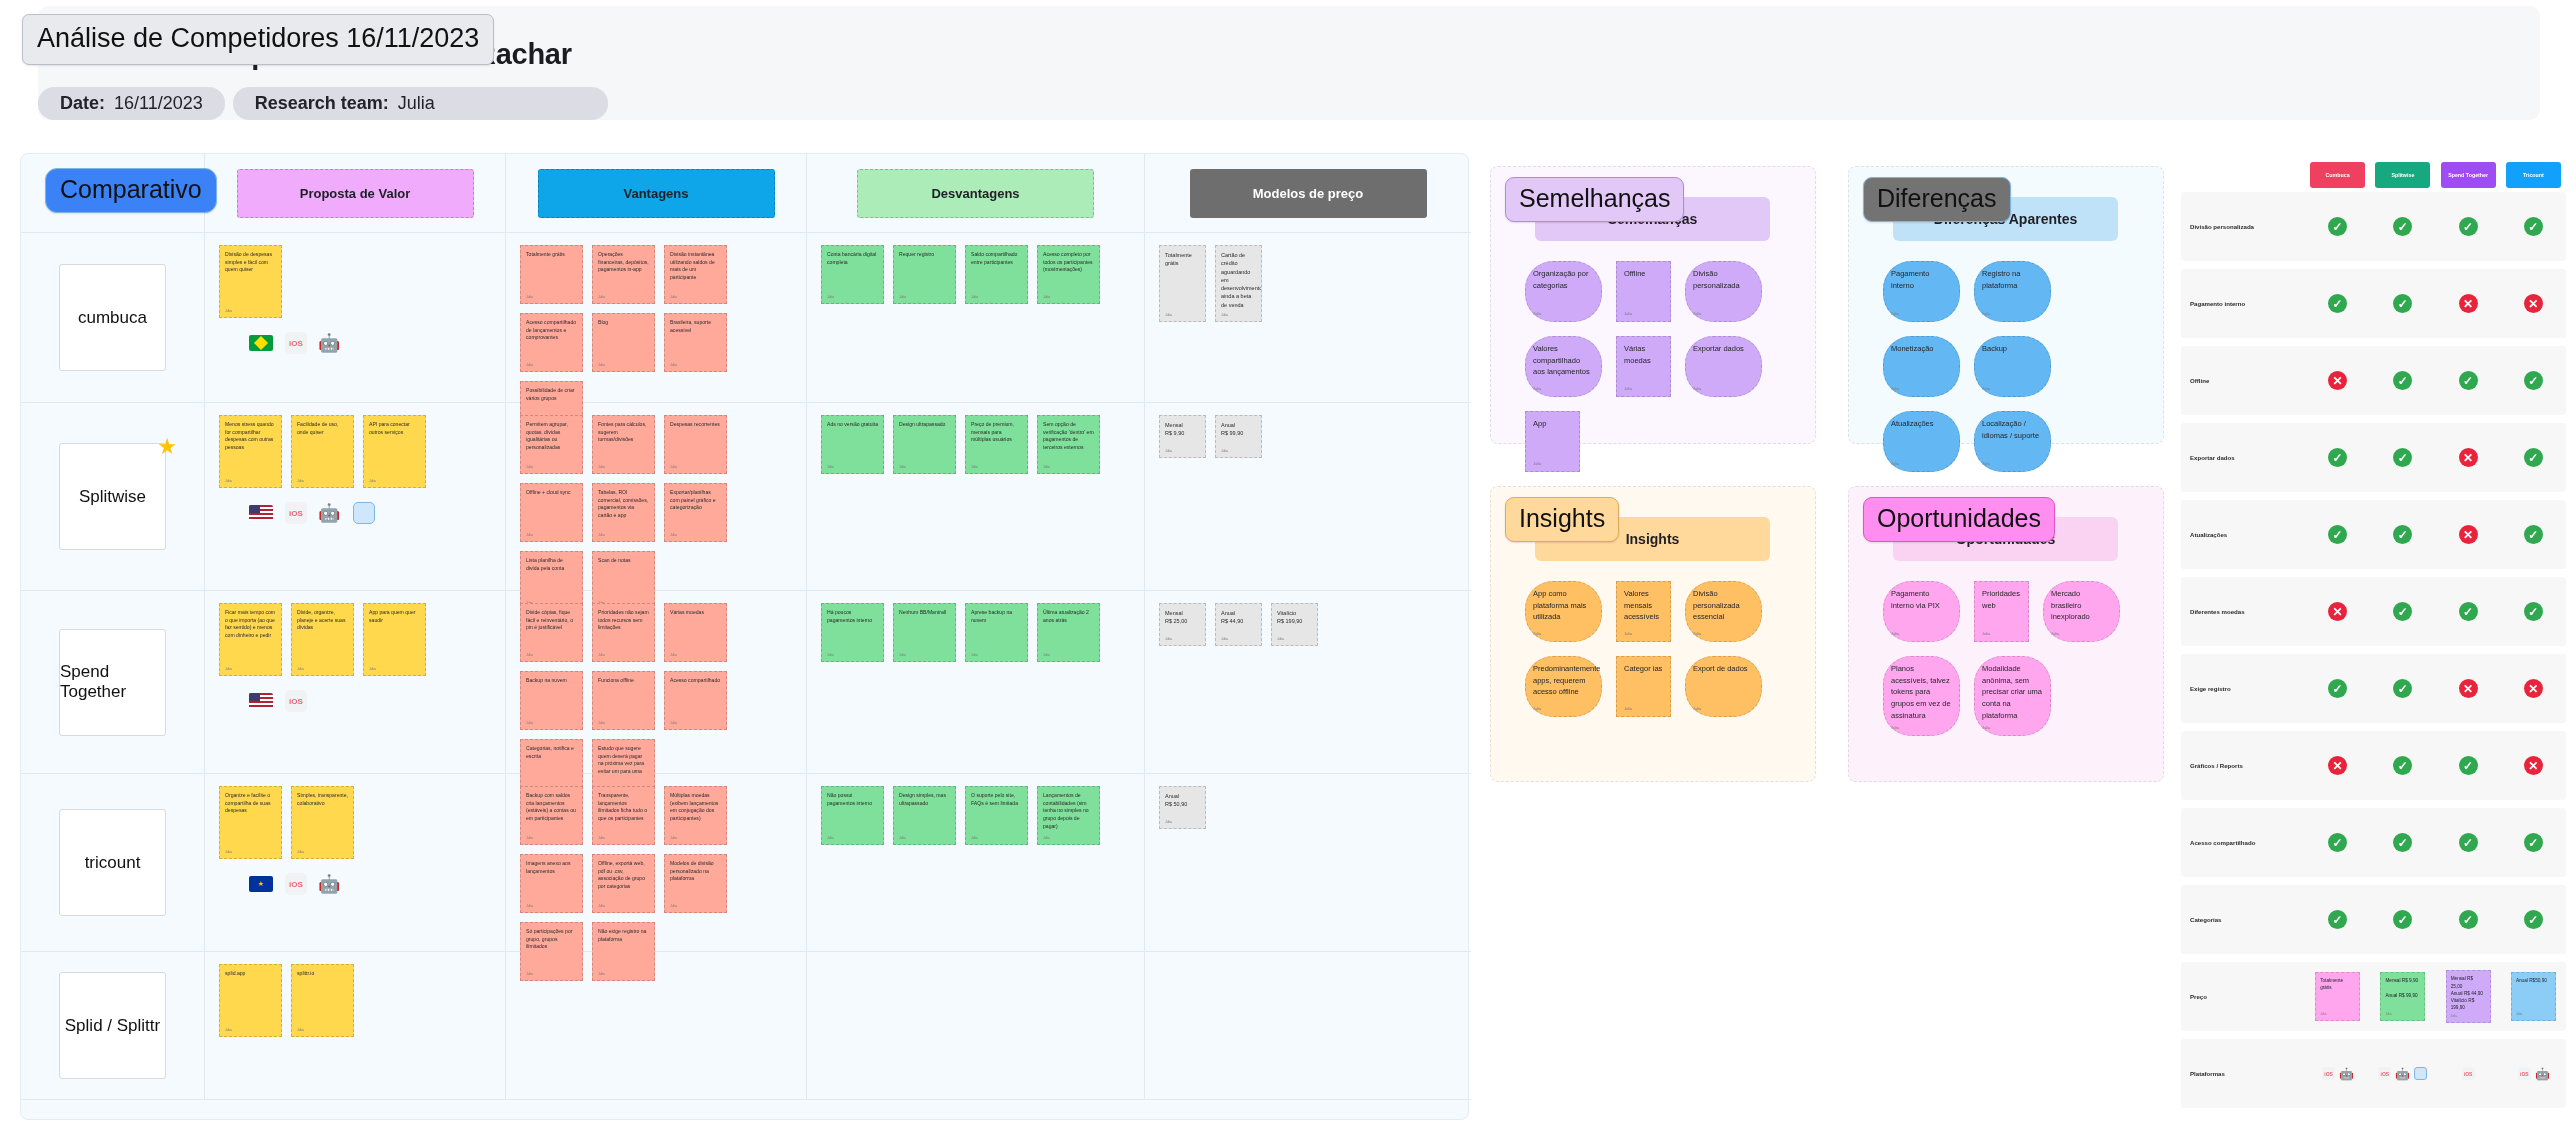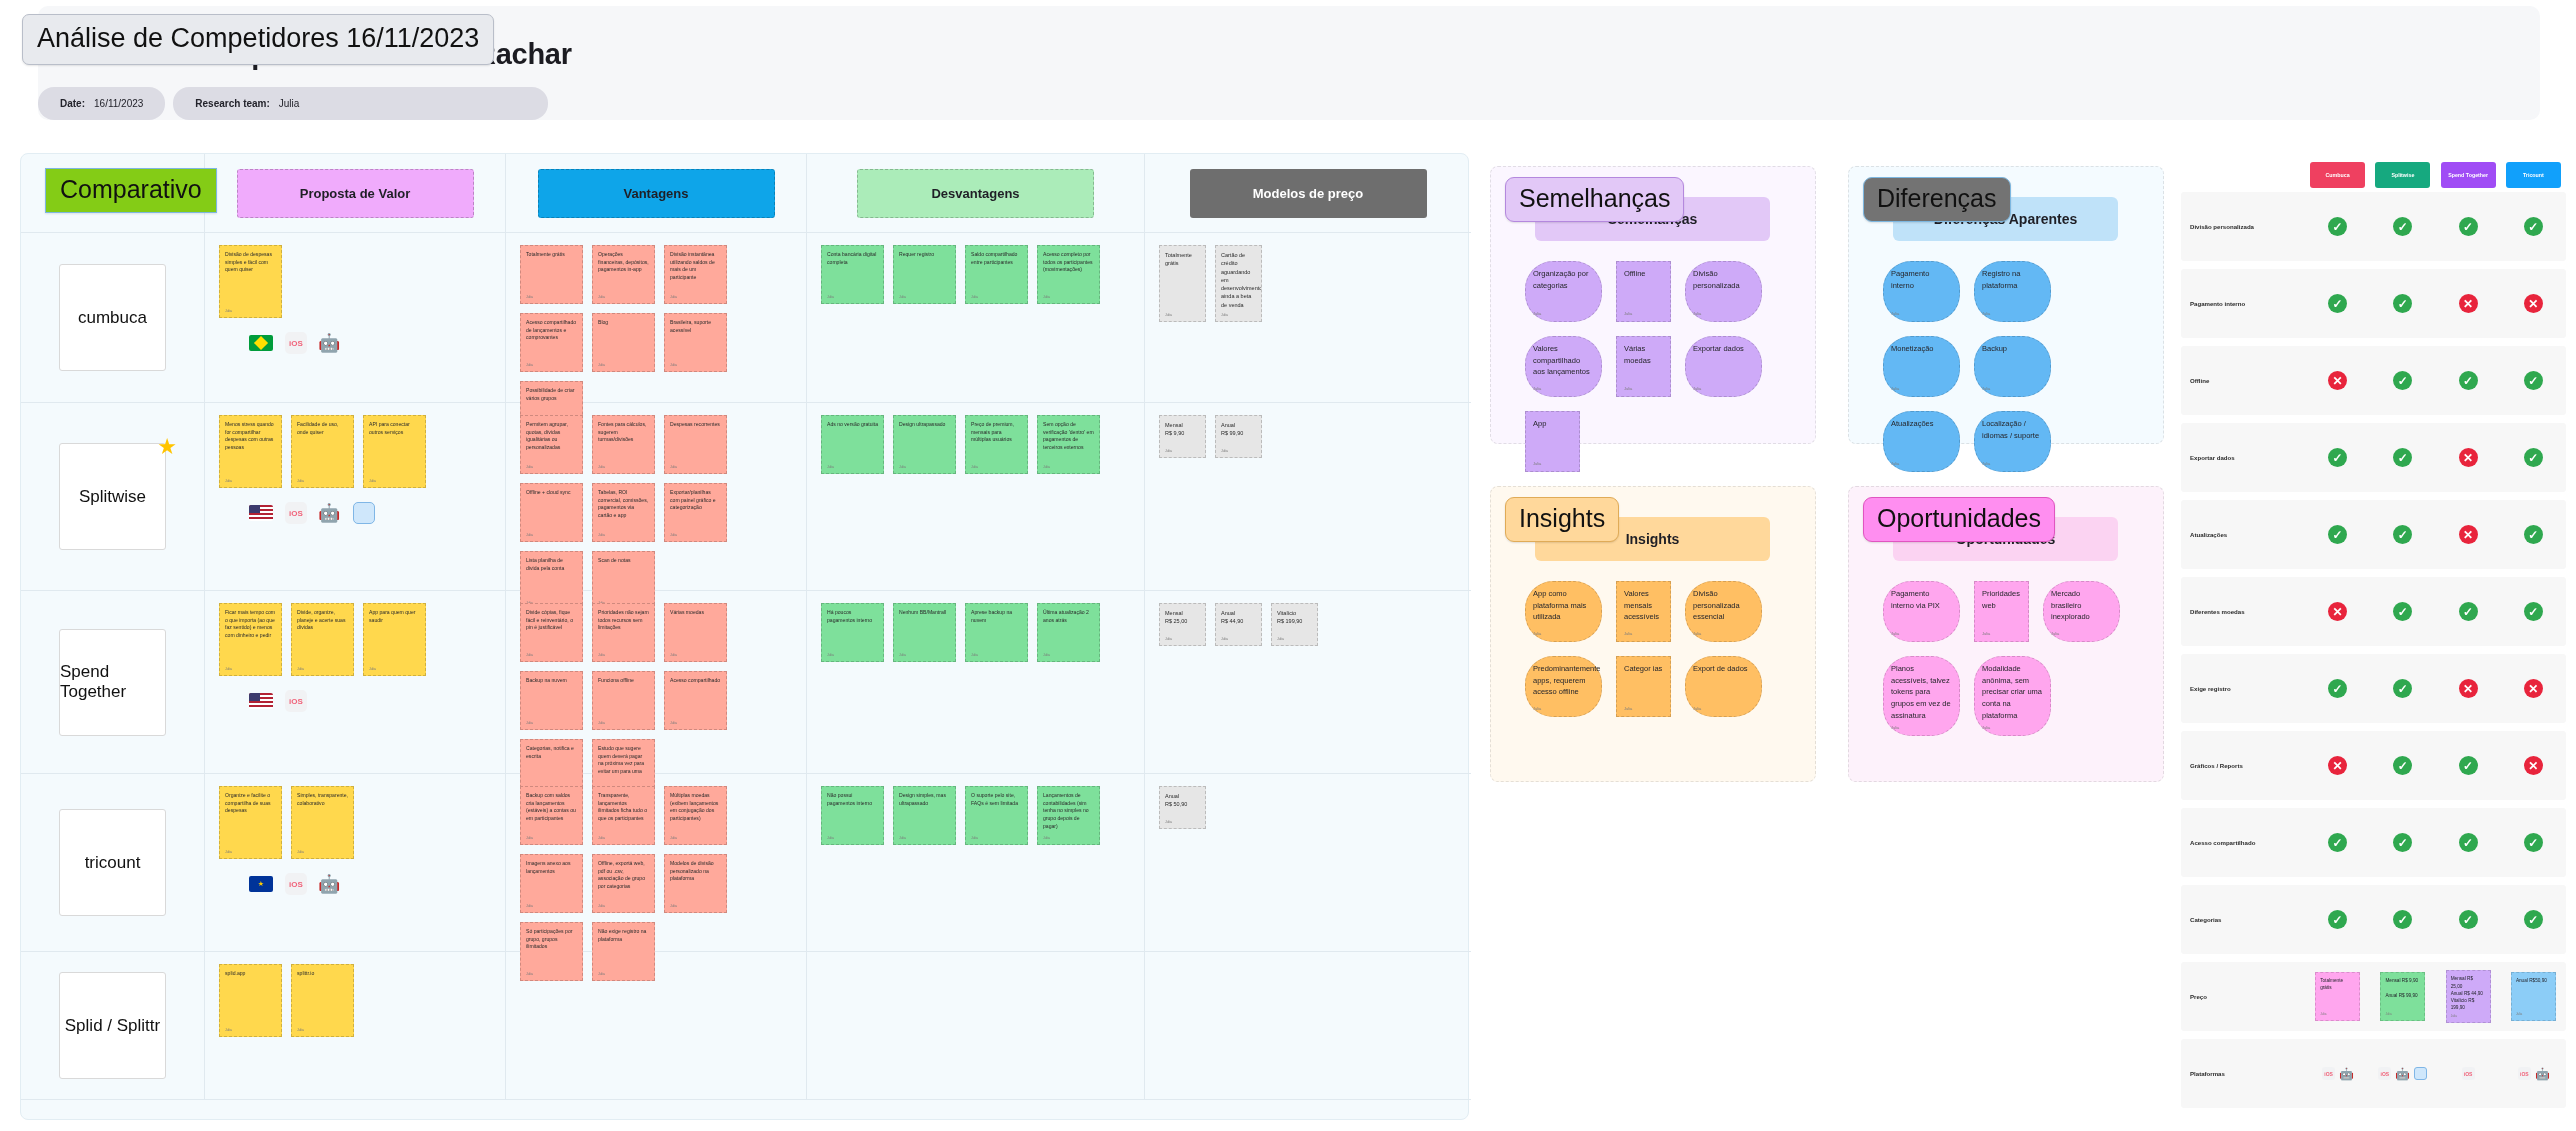--- a/index.html
+++ b/index.html
@@ -25,33 +25,33 @@
     position:absolute; left:22px; top:14px;
     background:#e8eaee; border:1px solid #b9bec9; border-radius:7px;
     padding:8px 14px 10px 14px;
     font-size:27px; color:#111; white-space:nowrap;
     box-shadow:0 1px 2px rgba(0,0,0,.10);
   }
   .meta-row{ position:absolute; left:38px; top:87px; display:flex; gap:8px; }
   .meta-pill{
     background:#dcdce4; border-radius:16px; height:33px;
     display:flex; align-items:center; padding:0 22px; gap:9px;
-    font-size:10px; color:#23232b; white-space:nowrap;
+    font-size:18px; color:#23232b; white-space:nowrap;
   }
   .meta-pill.wide{ width:375px; }
   .meta-pill b{ font-weight:bold; }
 
   
   .board{
     position:absolute; left:20px; top:153px; width:1449px; height:967px;
     background:#f4fafd; border:1px solid #e2edf3; border-radius:8px;
   }
   .cmp-chip{
     position:absolute; left:24px; top:14px;
-    background:#84cc16; border:1px solid #7db7e0; border-radius:0;
+    background:#3b82f6; border:1px solid #7db7e0; border-radius:12px;
     padding:6px 14px 8px; font-size:25px; color:#111; white-space:nowrap;
     box-shadow:0 1px 2px rgba(0,0,0,.10); z-index:6;
   }
   .grid{
     position:absolute; inset:0;
     display:grid;
     grid-template-columns:184px 301px 301px 338px 326px;
     grid-template-rows:79px 170px 188px 183px 178px 148px;
   }
   .cell{ border-right:1px solid #e0e9ef; border-bottom:1px solid #e0e9ef; padding:12px 14px; position:relative; }

